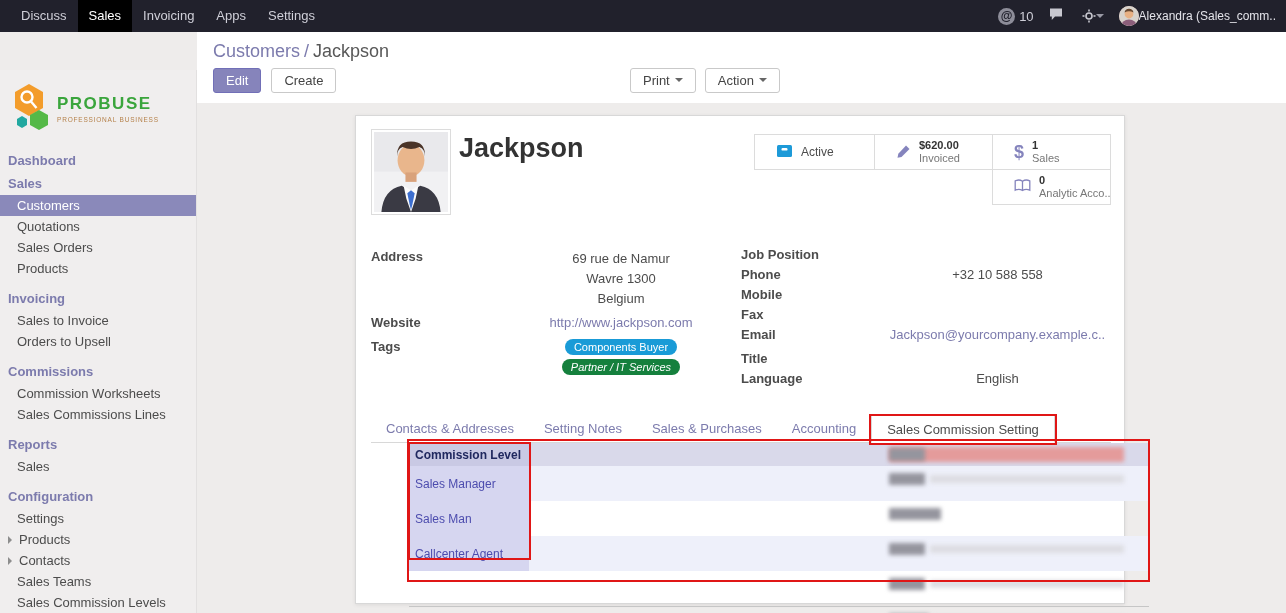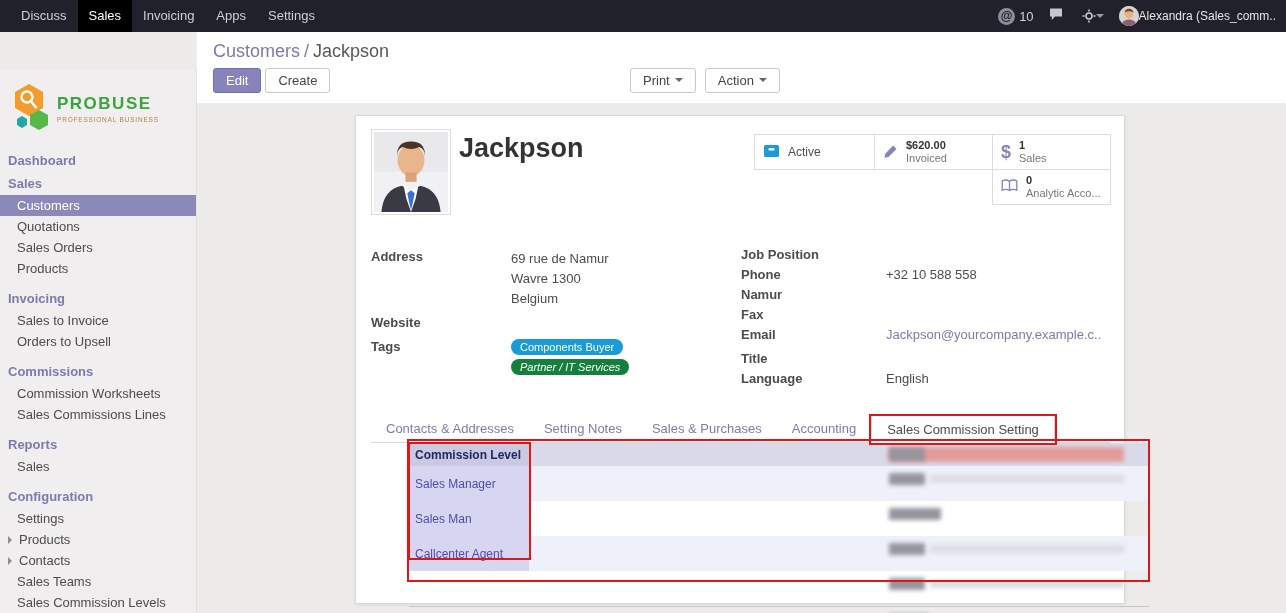--- a/index.html
+++ b/index.html
@@ -36,58 +36,58 @@
   .nav-item { padding:3px 0 3px 17px; color:#4c4c4c; line-height:15px; white-space:nowrap; }
   .nav-item.active { background:#8a89ba; color:#fff; }
   .tri { display:inline-block; width:0; height:0; border:4px solid transparent; border-left-color:#8d8d8d; margin-right:3px; margin-left:-9px; }
 
   
   .cpanel { position:absolute; left:197px; top:32px; width:1231px; height:71px; background:#fff; z-index:5; }
   .breadcrumb { position:absolute; left:16px; top:9px; font-size:18px; }
   .bc-link { color:#7c7bad; }
   .bc-sep { color:#7c7bad; margin:0 4px; }
   .bc-current { color:#585858; }
-  .btn-row { position:absolute; left:16px; top:36px; display:flex; gap:4px; }
+  .btn-row { position:absolute; left:16px; top:36px; display:flex; gap:10px; }
   .btn { font-size:13px; padding:4px 12px; border:1px solid #c9c9c9; background:#fff; color:#444; border-radius:3px; white-space:nowrap; }
   .btn.primary { background:#8684bb; border-color:#716fb7; color:#fff; }
   .center-btns { position:absolute; left:433px; top:36px; display:flex; gap:9px; }
   .caret-dn { display:inline-block; width:0; height:0; border:4px solid transparent; border-top-color:#666; margin-left:5px; vertical-align:-1px; }
   .pager { position:absolute; right:12px; top:37px; display:flex; align-items:center; gap:10px; font-size:13px; color:#666; }
   .pager-btns { display:flex; border:1px solid #c9c9c9; border-radius:3px; overflow:hidden; background:#fff; }
   .pager-btn { width:27px; height:25px; display:flex; align-items:center; justify-content:center; background:#fff; }
   .pager-btn + .pager-btn { border-left:1px solid #c9c9c9; }
   .chev { width:7px; height:7px; border-top:2px solid #555; border-right:2px solid #555; }
   .chev.left  { transform:rotate(-135deg); margin-left:3px; }
   .chev.right { transform:rotate(45deg);  margin-right:3px; }
 
   
   .sheet { position:absolute; left:355px; top:115px; width:770px; height:489px; background:#fff; border:1px solid #d8d8d8; box-shadow:0 1px 4px rgba(0,0,0,.08); z-index:4; }
   .avatar-box { position:absolute; left:15px; top:13px; width:80px; height:86px; border:1px solid #dcdcdc; background:#fff; padding:2px; }
   .avatar-box svg { width:100%; height:100%; display:block; }
   .sheet-title { position:absolute; left:103px; top:17px; font-size:27px; font-weight:bold; color:#333; }
 
   .stat-group { position:absolute; top:18px; right:13px; width:357px; height:70px; font-size:11px; }
-  .stat-btn { position:absolute; top:0; height:36px; background:#fff; border:1px solid #dcdcdc; display:flex; align-items:center; gap:8px; padding:0 8px; overflow:hidden; }
+  .stat-btn { position:absolute; top:0; height:36px; background:#fff; border:1px solid #dcdcdc; display:flex; align-items:center; gap:8px; padding:0 21px; overflow:hidden; }
   .sb-active   { left:0;     width:121px; }
   .sb-invoiced { left:120px; width:119px; }
   .sb-sales    { left:238px; width:119px; }
   .sb-analytic { left:238px; top:35px; width:119px; }
   .stat-text { display:flex; flex-direction:column; line-height:13px; white-space:nowrap; }
   .stat-value { color:#333; font-weight:bold; }
   .stat-label { color:#777; }
   .stat-single { color:#4c4c4c; font-size:12px; }
   .dollar-glyph { color:#8584bd; font-size:18px; font-weight:bold; }
 
   .fields-left { position:absolute; left:15px; top:133px; width:360px; font-size:13px; }
   .fields-right { position:absolute; left:385px; top:131px; width:368px; font-size:13px; }
   .frow { display:flex; margin-bottom:6px; }
   .frow-r { display:flex; margin-bottom:3px; min-height:17px; }
   .flabel { width:140px; font-weight:bold; color:#4c4c4c; flex:0 0 auto; }
   .flabel-r { width:145px; font-weight:bold; color:#4c4c4c; flex:0 0 auto; }
-  .fvalue { flex:1; color:#4c4c4c; }
+  .fvalue { flex:1; color:#4c4c4c;text-align:center; }
   .addr-line { line-height:20px; }
   .link { color:#7c7bad; }
   .tag { display:inline-block; padding:2px 9px; border-radius:10px; color:#fff; font-size:11px; margin-bottom:4px; white-space:nowrap; }
   .tag-0 { background:#199bd7; }
   .tag-1 { background:#15803d;font-style:italic; }
 
   
   .tabs { position:absolute; left:15px; top:299px; width:740px; height:28px; border-bottom:1px solid #d8d8d8; display:flex; font-size:13px; color:#7c7bad; }
   .tab { padding:0 15px; line-height:27px; white-space:nowrap; }
   .tab.active { position:relative; background:#fff; border:1px solid #d8d8d8; border-bottom:1px solid #fff; color:#4c4c4c; margin-bottom:-1px; }
@@ -300,41 +300,42 @@
     <div class="frow">
       <span class="flabel">Address</span>
       <span class="fvalue">
         <span class="addr-line" style="display:block;">69 rue de Namur</span>
         <span class="addr-line" style="display:block;">Wavre 1300</span>
         <span class="addr-line" style="display:block;">Belgium</span>
       </span>
     </div>
     <div class="frow" style="margin-bottom:9px;">
       <span class="flabel">Website</span>
+      <span class="fvalue link">http://www.jackpson.com</span>
     </div>
     <div class="frow">
       <span class="flabel">Tags</span>
       <span class="fvalue">
         <span class="tag tag-0" style="display:inline-block;">Components Buyer</span><br>
         <span class="tag tag-1" style="display:inline-block;">Partner / IT Services</span>
       </span>
     </div>
   </div>
 
   <div class="fields-right">
     <div class="frow-r">
       <span class="flabel-r">Job Position</span>
       <span class="fvalue"></span>
     </div>
     <div class="frow-r">
       <span class="flabel-r">Phone</span>
       <span class="fvalue">+32 10 588 558</span>
     </div>
     <div class="frow-r">
-      <span class="flabel-r">Namur</span>
+      <span class="flabel-r">Mobile</span>
       <span class="fvalue"></span>
     </div>
     <div class="frow-r">
       <span class="flabel-r">Fax</span>
       <span class="fvalue"></span>
     </div>
     <div class="frow-r" style="margin-bottom:7px;">
       <span class="flabel-r">Email</span>
       <span class="fvalue link">Jackpson@yourcompany.example.c..</span>
     </div>

